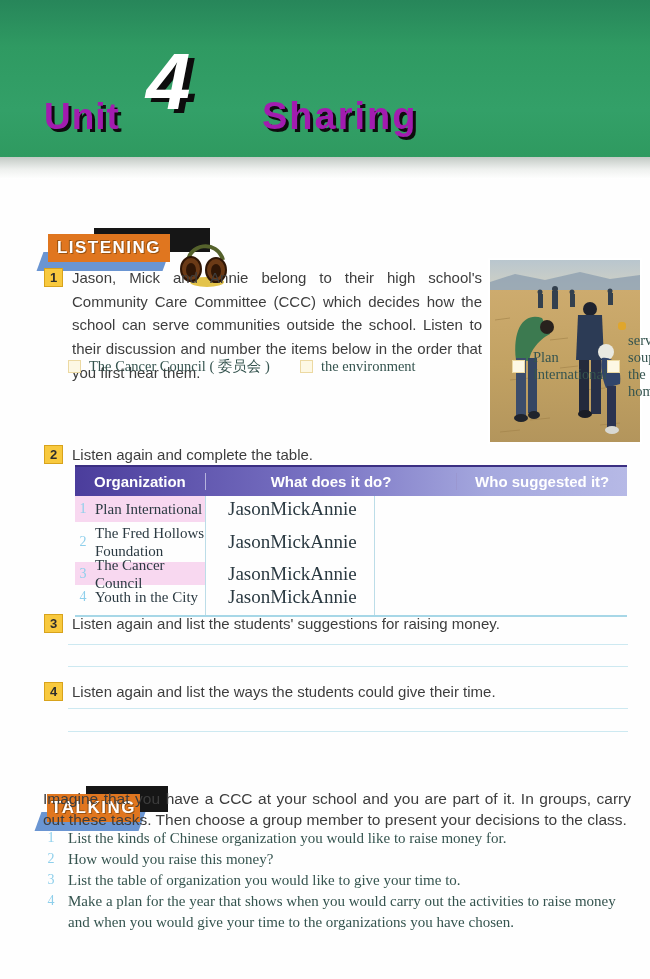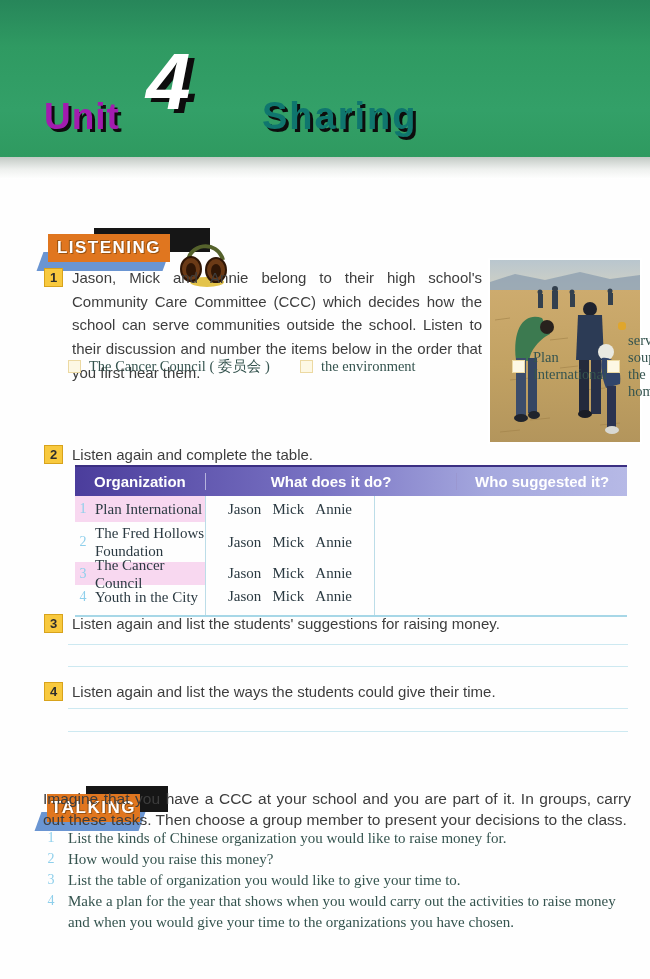--- a/index.html
+++ b/index.html
@@ -12,21 +12,21 @@
   
   .band { position:absolute; left:0; top:0; width:650px; height:157px;
           background:linear-gradient(180deg,#27865a 0%,#2f9a62 30%,#33a068 70%,#2f9a60 100%); }
   .band-fade { position:absolute; left:0; top:157px; width:650px; height:22px;
                background:linear-gradient(180deg,#c3cac5 0%,#eef0ee 55%,#ffffff 100%); }
   .unit-label { position:absolute; left:44px; top:96px; font-size:37px; font-weight:bold;
                 color:#a21caf; text-shadow:3px 3px 0 #0d0d0d; letter-spacing:1px; }
   .unit-number { position:absolute; left:146px; top:42px; font-size:80px; line-height:1;
                  font-weight:bold; font-style:italic; color:#ffffff; text-shadow:6px 4px 0 #0d0d0d; }
   .unit-title { position:absolute; left:262px; top:95px; font-size:38px; font-weight:bold;
-                color:#0f766e; text-shadow:3px 3px 0 #0d0d0d; letter-spacing:2px; }
+                color:#a21caf; text-shadow:3px 3px 0 #0d0d0d; letter-spacing:2px; }
 
   
   .badge-wrap { position:absolute; width:200px; height:56px; }
   .badge-black { position:absolute; background:#161616; }
   .badge-blue  { position:absolute; background:#6a95d2; transform:skewX(-20deg); }
   .badge-orange{ position:absolute; background:#e0761f; color:#fff; font-weight:bold;
                  display:flex; align-items:center; justify-content:center;
                  font-size:17px; letter-spacing:1.5px;
                  text-shadow:1px 1px 0 #9a5210, -1px -1px 0 #9a5210; }
   .listening-badge .badge-black { left:52px; top:0; width:116px; height:24px; }
@@ -67,21 +67,21 @@
   .tr1 { height:26px; } .tr2 { height:40px; } .tr3 { height:23px; } .tr4 { height:23px; }
   .tbl-pad { height:7px; display:flex; }
   .td-org { width:130px; height:100%; display:flex; align-items:center; gap:7px; padding-left:3px; box-sizing:border-box; }
   .td-org.hl { background:#f8d8f0; }
   .row-num { flex:none; width:10px; text-align:center; font-family:"Liberation Serif", serif;
              font-size:14px; color:#8ecfeb; }
   .org-name { font-family:"Liberation Serif", serif; font-size:15px; color:#2b3a42; line-height:1.2; }
   .td-who { width:170px; height:100%; box-sizing:border-box; border-left:1px solid #bcdde8;
             border-right:1px solid #bcdde8; display:flex; align-items:center;
             justify-content:space-between; padding:0 22px;
-            font-family:"Liberation Serif", serif; font-size:15px; color:#2b3a42; }
+            font-family:"Liberation Serif", serif; font-size:19px; color:#2b3a42; }
   .td-what { width:251px; height:100%; }
 
   
   .wlines { position:absolute; left:68px; width:560px; }
   .wline { border-bottom:1px solid #cde9f1; }
 
   
   .talk-intro { position:absolute; left:43px; top:788px; width:588px;
                 font-size:15.5px; color:#3d3d3d; line-height:1.37; text-align:justify; }
   .tasks { position:absolute; left:46px; top:828px; width:582px; }

